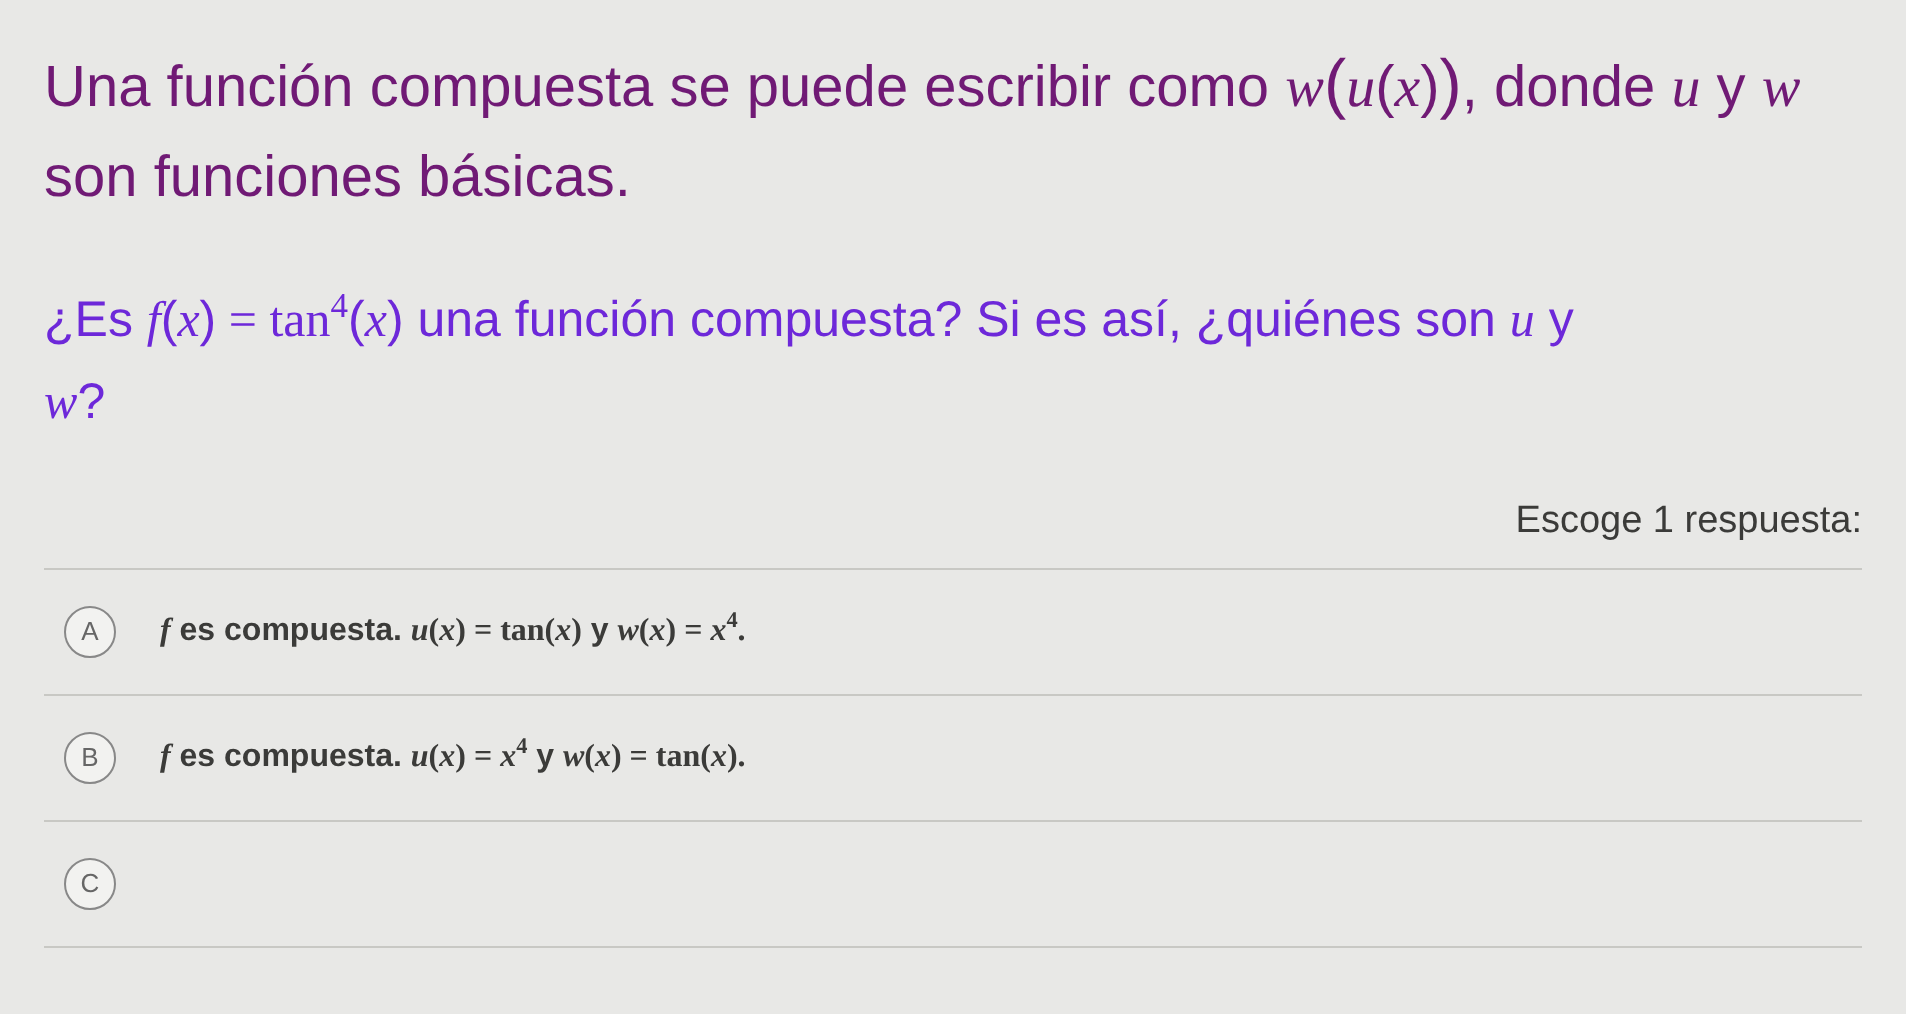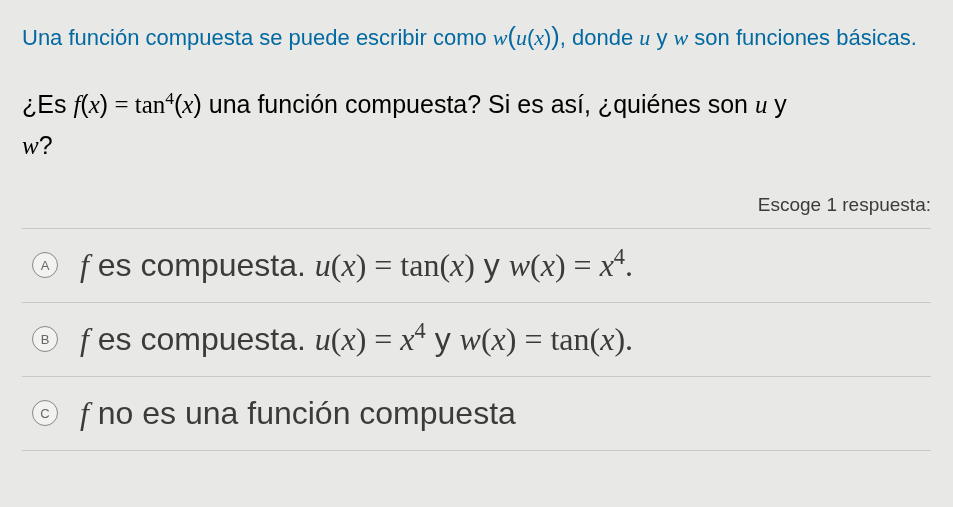--- a/index.html
+++ b/index.html
@@ -9,30 +9,30 @@
     }
     body {
       width: 953px;
       height: 507px;
       background: #e8e8e6;
       font-family: -apple-system, BlinkMacSystemFont, "Segoe UI", Arial, sans-serif;
       color: #3a3a38;
       padding: 18px 22px;
     }
     .intro {
-      font-size: 22px;
+      font-size: 29px;
       line-height: 1.5;
       margin-bottom: 28px;
-      color: #0369a1;
+      color: #701a75;
     }
     .question {
       font-size: 25px;
       line-height: 1.6;
       margin-bottom: 28px;
-      color: #000000;
+      color: #6d28d9;
     }
     .prompt {
       font-size: 19px;
       color: #3b3b39;
       margin-bottom: 12px;
       font-weight: 500;
       text-align: right;
     }
     .options {
       border-top: 1px solid #c8c8c4;
@@ -51,24 +51,25 @@
       border: 1.5px solid #888;
       display: flex;
       align-items: center;
       justify-content: center;
       font-size: 13px;
       color: #666;
       flex-shrink: 0;
       background: #f2f2f0;
     }
     .option-text {
-      font-size: 32px;
+      font-size: 16px;
       color: #3b3b39;
       font-style: italic;
       font-family: "Times New Roman", serif;
+      font-weight: bold;
     }
     .option-text .upright {
       font-style: normal;
       font-family: -apple-system, BlinkMacSystemFont, "Segoe UI", Arial, sans-serif;
     }
     .math {
       font-family: "Times New Roman", serif;
       font-style: italic;
     }
     .upmath {
@@ -112,18 +113,15 @@
 
   <div class="option">
     <div class="radio">B</div>
     <div class="option-text">
       <span class="math">f</span><span class="upright"> es compuesta. </span><span class="math">u</span><span class="innerparen">(</span><span class="math">x</span><span class="innerparen">)</span><span class="upmath"> = </span><span class="math">x</span><sup class="upmath">4</sup><span class="upright"> y </span><span class="math">w</span><span class="innerparen">(</span><span class="math">x</span><span class="innerparen">)</span><span class="upmath"> = </span><span class="upmath">tan</span><span class="innerparen">(</span><span class="math">x</span><span class="innerparen">)</span><span class="upmath">.</span>
     </div>
   </div>
 
   <div class="option">
     <div class="radio">C</div>
-    <div class="option-text">
-      <span class="math">f</span><span class="upright"> no es una función compuesta</span>
-    </div>
   </div>
 
 </div>
 
 </body></html>

